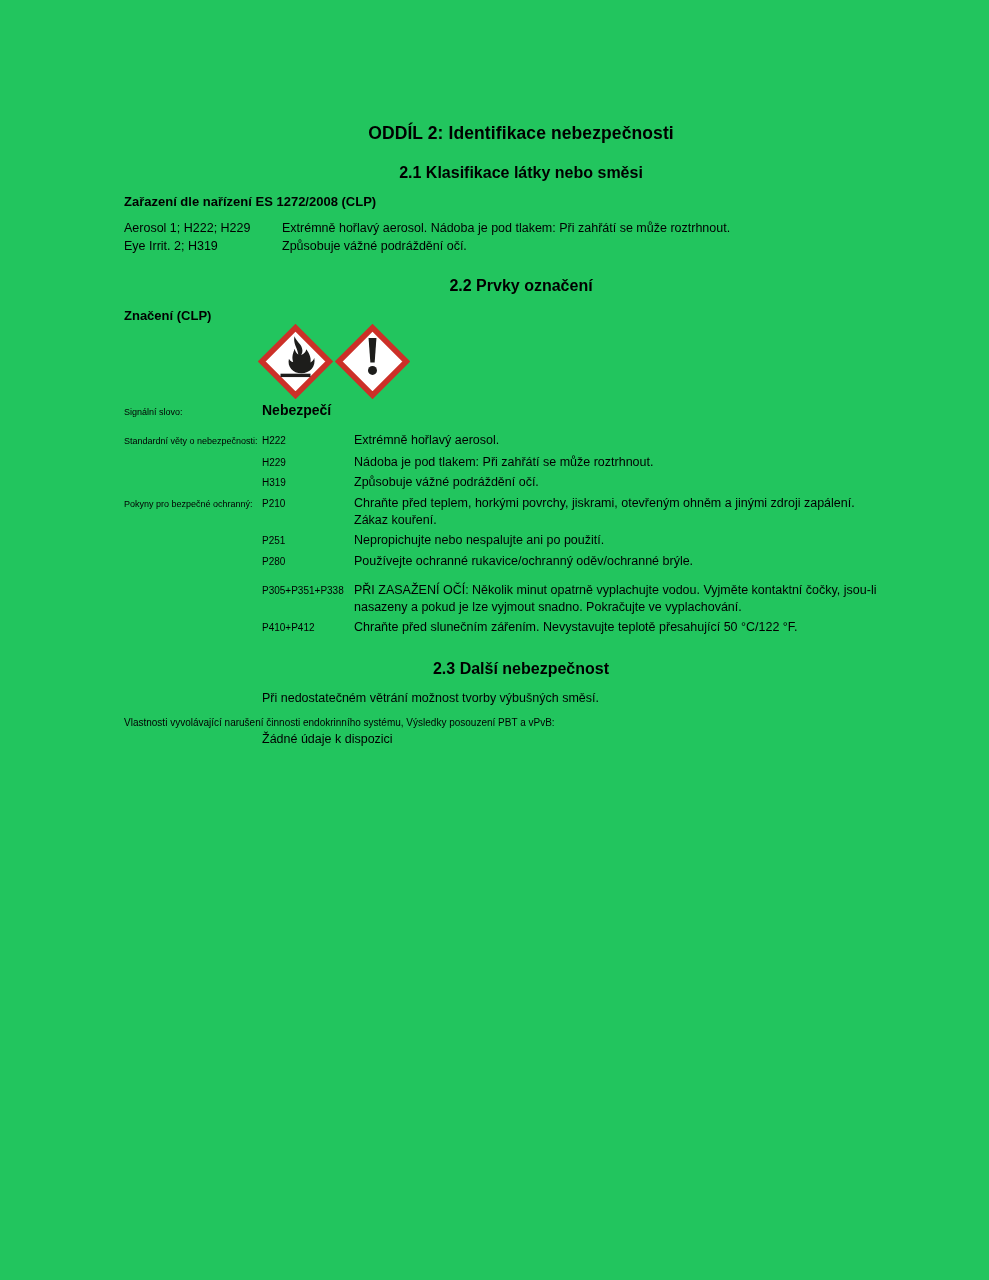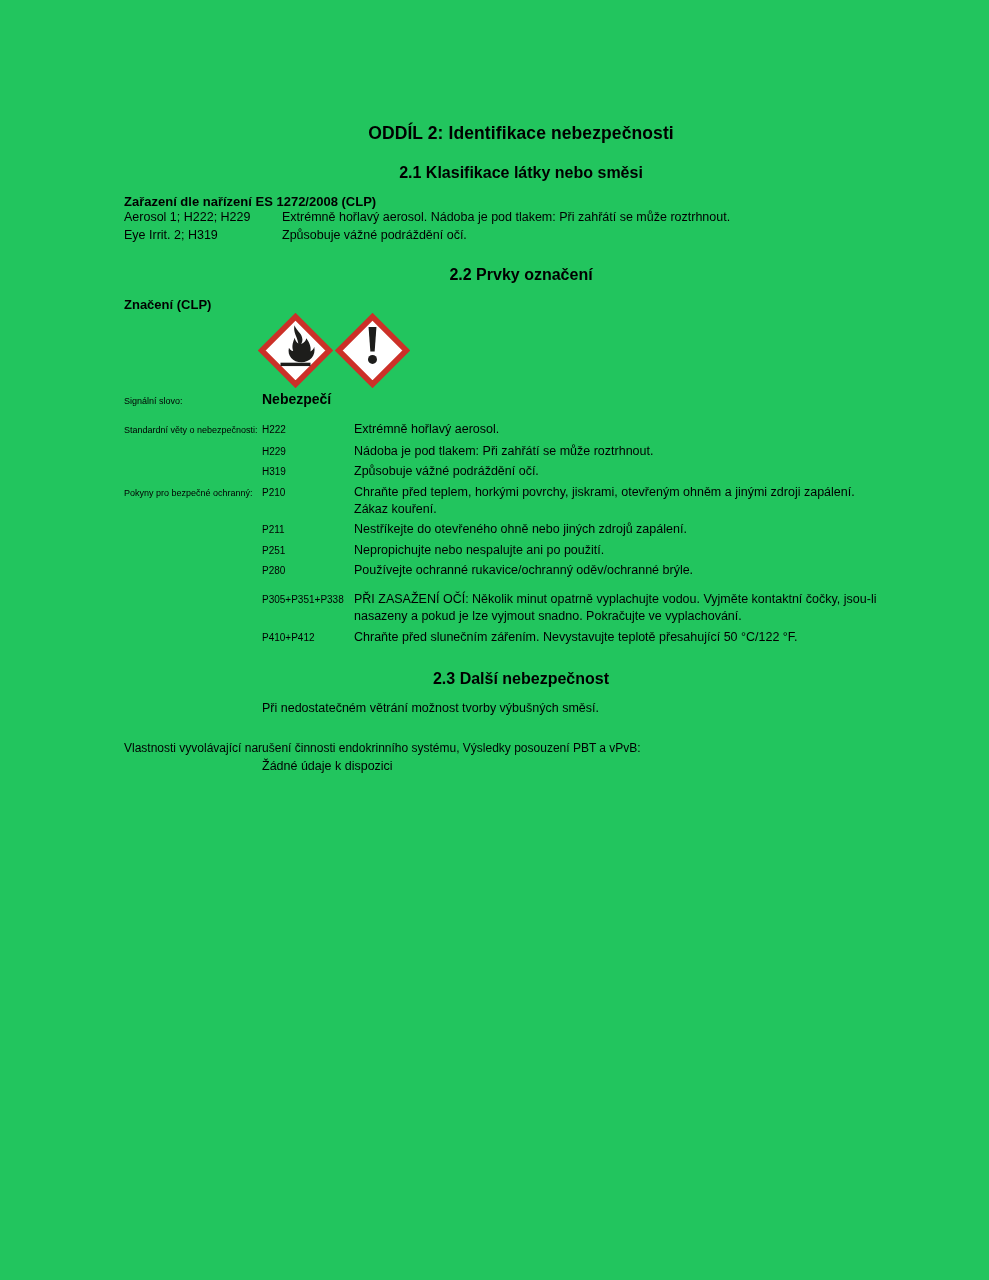--- a/index.html
+++ b/index.html
@@ -14,21 +14,21 @@
   .content { position: absolute; left: 124px; top: 0; width: 794px; }
 
   .doc-title {
     margin: 123px 0 0 0;
     font-size: 17.5px; font-weight: bold;
     text-align: center; letter-spacing: 0.1px;
   }
   .section-heading { margin: 20px 0 0 0; font-size: 16px; font-weight: bold; text-align: center; }
   .sub-heading { margin: 12px 0 0 0; font-size: 13px; font-weight: bold; }
 
-  .class-rows { margin-top: 0; }
+  .class-rows { margin-top: 11px; }
   .class-row { display: flex; font-size: 12.5px; line-height: 17.5px; }
   .class-row .ccode { width: 158px; flex: none; }
   .class-row .ctext { flex: 1; }
 
   .h22 { margin-top: 22px; }
   .sub-22 { margin-top: 13px; }
 
   .pictograms { margin: 1px 0 0 134px; display: flex; gap: 2px; }
   .picto { width: 75px; height: 75px; display: block; }
 
@@ -42,21 +42,21 @@
 
   .stmt-section { margin-top: 14px; }
   .stmt-row { display: flex; align-items: baseline; font-size: 12.5px; line-height: 17px; margin-bottom: 3.5px; }
   .stmt-row .scode { width: 92px; flex: none; font-size: 10px; }
   .stmt-row .stext { width: 536px; }
   .mt12 { margin-top: 12px; }
   .mt14 { }
 
   .h23 { margin-top: 24px; }
   .indent-text { margin: 12px 0 0 138px; font-size: 12.5px; line-height: 17px; width: 560px; }
-  .props-label { margin-top: 24px; font-size: 12px; white-space: nowrap; }
+  .props-label { margin-top: 10px; font-size: 10px; white-space: nowrap; }
   .indent-text2 { margin: 3px 0 0 138px; font-size: 12.5px; line-height: 17px; }
 </style>
 </head>
 <body>
 
 <div class="page">
   <div class="content">
 
     <h1 class="doc-title">ODDÍL 2: Identifikace nebezpečnosti</h1>
 
@@ -114,25 +114,20 @@
           <div class="stext">Způsobuje vážné podráždění očí.</div>
         </div>
 
         <div class="stmt-row">
           <div class="small-label">Pokyny pro bezpečné ochranný:</div>
           <div class="scode">P210</div>
           <div class="stext">Chraňte před teplem, horkými povrchy, jiskrami, otevřeným ohněm a jinými zdroji zapálení. Zákaz kouření.</div>
         </div>
         <div class="stmt-row">
           <div class="small-label"></div>
-          <div class="scode">P211</div>
-          <div class="stext">Nestříkejte do otevřeného ohně nebo jiných zdrojů zapálení.</div>
-        </div>
-        <div class="stmt-row">
-          <div class="small-label"></div>
           <div class="scode">P251</div>
           <div class="stext">Nepropichujte nebo nespalujte ani po použití.</div>
         </div>
         <div class="stmt-row">
           <div class="small-label"></div>
           <div class="scode">P280</div>
           <div class="stext">Používejte ochranné rukavice/ochranný oděv/ochranné brýle.</div>
         </div>
         <div class="stmt-row mt12">
           <div class="small-label"></div>

